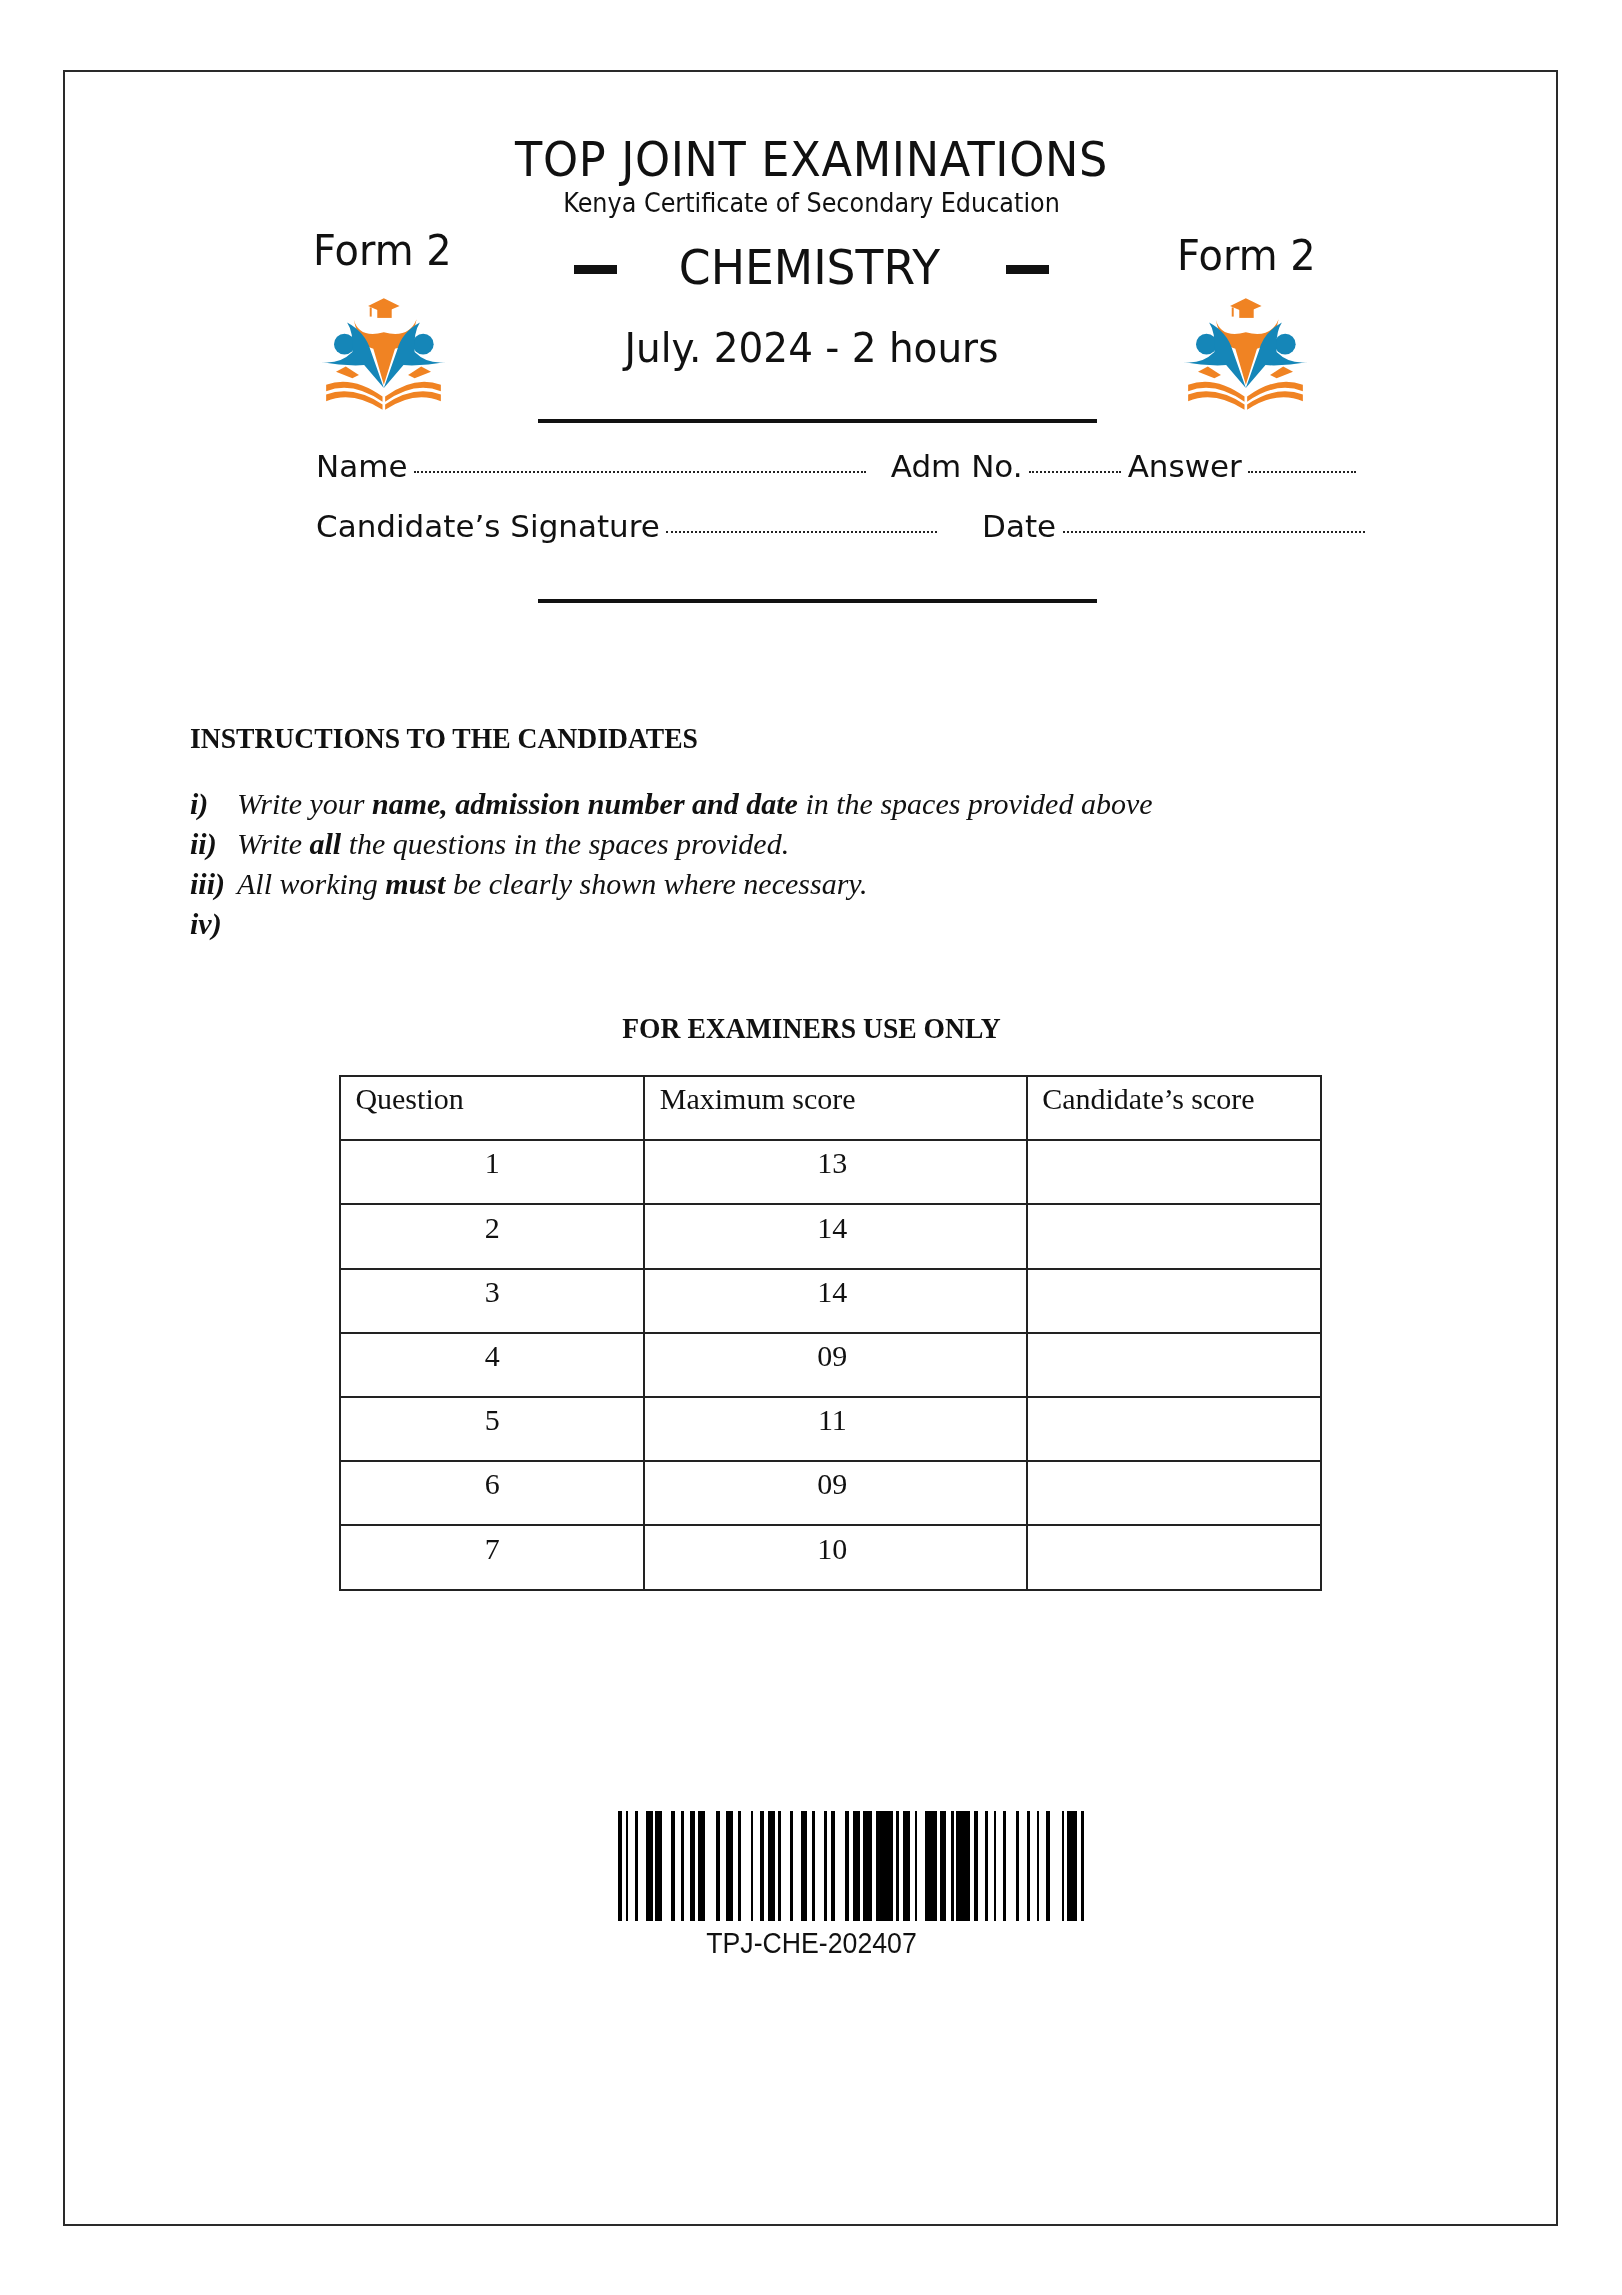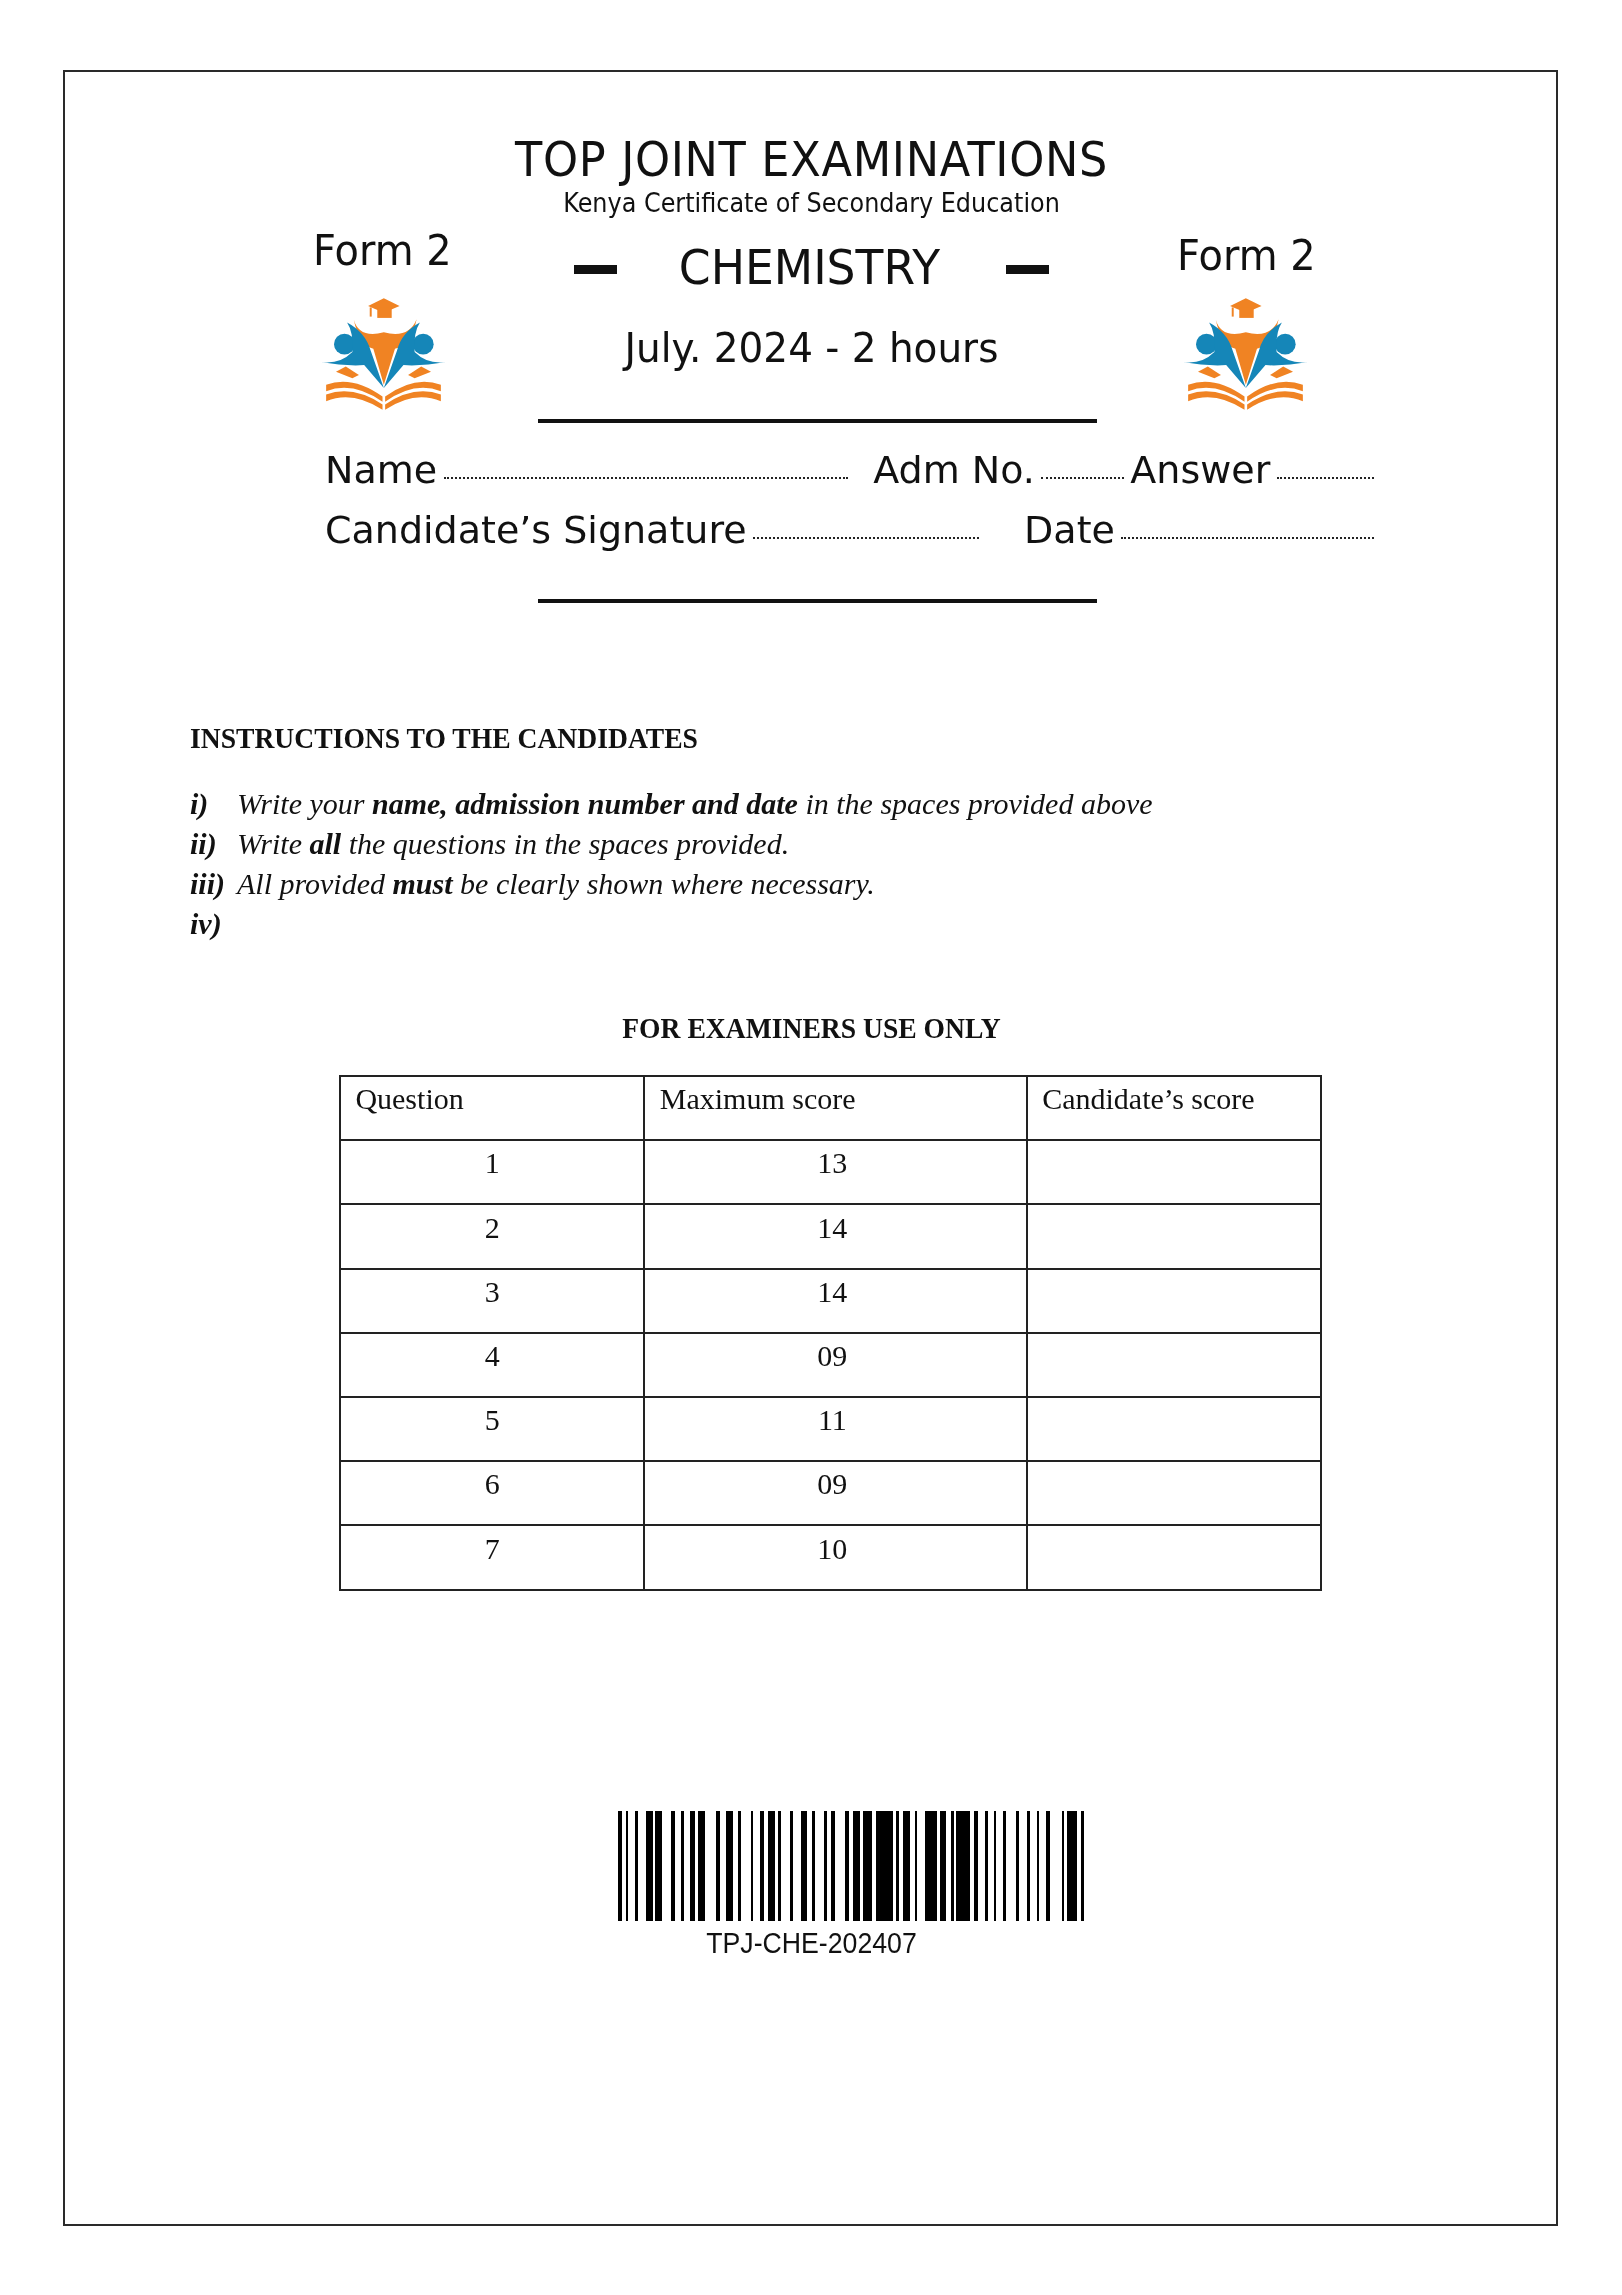--- a/index.html
+++ b/index.html
@@ -15,21 +15,21 @@
   .form-left { left:313px; top:226px; font-size:42px; transform-origin:left; transform:scaleX(0.95); }
   .form-right { left:1177px; top:231px; font-size:42px; transform-origin:left; transform:scaleX(0.95); }
   .subject-row { top:239px; font-size:48px; display:flex; justify-content:center; gap:0; }
   .dash { display:inline-block; width:43px; height:9.2px; background:#111; margin-top:26px; }
   .dash.l { margin-right:55px; } .dash.r { margin-left:59px; }
   .subject { transform:scaleX(0.95); }
   .date-line { top:324px; font-size:41px; transform:scaleX(0.95); }
   .rule { position:absolute; left:538px; width:559px; height:3.9px; background:#111; }
   .rule.r1 { top:419px; } .rule.r2 { top:599px; }
 
-  .field-row { position:absolute; left:325px; width:1055px; font-size:38px; white-space:nowrap; display:flex; align-items:baseline; }
+  .field-row { position:absolute; left:316px; width:1055px; font-size:31px; white-space:nowrap; display:flex; align-items:baseline; }
   .field-row.f1 { top:448px; } .field-row.f2 { top:508px; }
   .lbl { transform-origin:left; }
   .dots { display:inline-block; border-bottom:2.6px dotted #222; height:0; margin:0 6.5px; position:relative; top:-3.9px; }
 
   .instr-head { left:190px; top:721px; font-size:30px; font-weight:bold; transform-origin:left; transform:scaleX(0.92); }
   .instr-list { left:190px; top:784px; font-size:30px; font-style:italic; line-height:40px; }
   .instr-item { display:flex; white-space:nowrap; }
   .instr-num { width:47px; font-weight:bold; }
   .b { font-weight:bold; }
 
@@ -128,21 +128,21 @@
   <div class="instr-item">
     <span class="instr-num">i)</span>
     <span><span>Write your </span><span class="b">name, admission number and date</span><span> in the spaces provided above</span></span>
   </div>
   <div class="instr-item">
     <span class="instr-num">ii)</span>
     <span><span>Write </span><span class="b">all</span><span> the questions in the spaces provided.</span></span>
   </div>
   <div class="instr-item">
     <span class="instr-num">iii)</span>
-    <span><span>All provided </span><span class="b">must</span><span> be clearly shown where necessary.</span></span>
+    <span><span>All working </span><span class="b">must</span><span> be clearly shown where necessary.</span></span>
   </div>
   <div class="instr-item">
     <span class="instr-num">iv)</span>
   </div>
 </div>
 
 <div class="abs serif center-x exam-head">FOR EXAMINERS USE ONLY</div>
 
 <table class="scores">
   <tbody>

